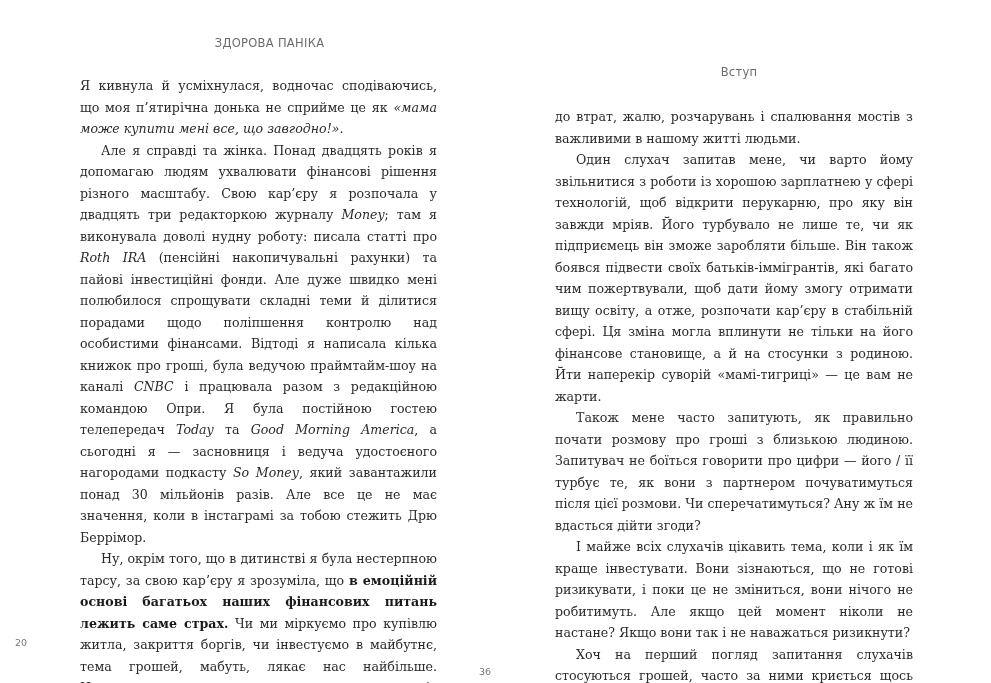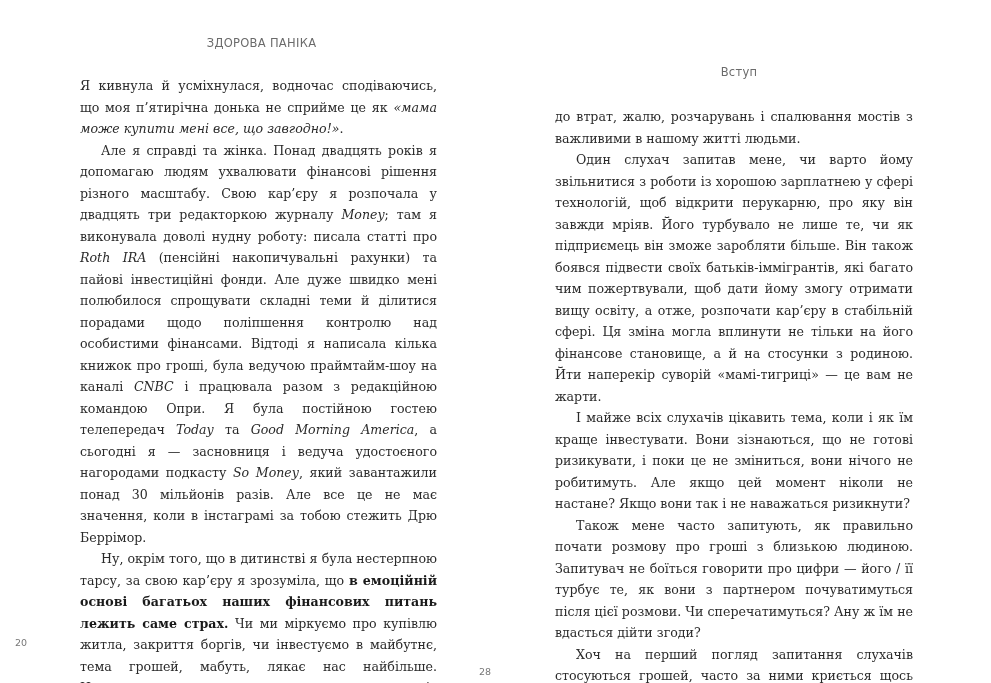--- a/index.html
+++ b/index.html
@@ -1,18 +1,18 @@
 <!DOCTYPE html>
 <html><head>
 <meta charset="utf-8">
 <style>
   html, body { margin:0; padding:0; background:#ffffff; }
   body { width:991px; height:683px; position:relative; overflow:hidden; }
   .page { position:absolute; top:0; height:683px; }
-  .page.left { left:0; width:495px; }
+  .page.left { left:0; width:495px;padding-left:16px; }
   .page.right { left:495px; width:496px;margin-top:29px; }
   .running-head {
     position:absolute; top:36px; left:0; width:100%; text-align:center;
     font-family:"DejaVu Sans", sans-serif; font-size:11.5px; color:#6b6b6b; letter-spacing:0.3px;
   }
   .page.left .running-head { left:14px; }
   .page.right .running-head { left:-4px; }
   .body-text {
     position:absolute; font-family:"DejaVu Serif", serif; font-size:12.6px; line-height:21.5px;
     color:#2a2a2a; text-align:justify; hyphens:manual;
@@ -41,18 +41,18 @@
       <p class="ind"><span>Ну, окрім того, що в дитинстві я була нестерпною тарсу, за свою кар’єру я зрозуміла, що </span><b>в емоційній основі багатьох наших фінансових питань лежить саме страх.</b><span> Чи ми міркуємо про ку­півлю житла, закриття боргів, чи інвестуємо в майбутнє, тема грошей, мабуть, лякає нас найбільше. Нещодавнє опитування показало, що троє із чотирьох американців занепокоєні своїм фінансовим становищем</span></p>
     </div>
   <div class="folio">20</div>
 </div>
 
 <div class="page right">
   <div class="running-head">Вступ</div>
   <div class="body-text">
       <p class=""><span>до втрат, жалю, розчарувань і спалювання мостів з важливими в нашому житті людьми.</span></p>
       <p class="ind"><span>Один слухач запитав мене, чи варто йому звільнитися з ро­боти із хорошою зарплатнею у сфері технологій, щоб відкрити перукарню, про яку він завжди мріяв. Його турбувало не лише те, чи як підприємець він зможе заробляти більше. Він також боявся підвести своїх батьків-іммігрантів, які багато чим по­жертвували, щоб дати йому змогу отримати вищу освіту, а отже, розпочати кар’єру в стабільній сфері. Ця зміна могла вплинути не тільки на його фінансове становище, а й на стосунки з роди­ною. Йти наперекір суворій «мамі-тигриці» — це вам не жарти.</span></p>
+      <p class="ind"><span>Також мене часто запитують, як правильно почати розмову про гроші з близькою людиною. Запитувач не боїться говори­ти про цифри — його / її турбує те, як вони з партнером почува­тимуться після цієї розмови. Чи сперечатимуться? Ану ж їм не вдасться дійти згоди?</span></p>
       <p class="ind"><span>І майже всіх слухачів цікавить тема, коли і як їм краще ін­вестувати. Вони зізнаються, що не готові ризикувати, і поки це не зміниться, вони нічого не робитимуть. Але якщо цей момент ніколи не настане? Якщо вони так і не наважаться ризикнути?</span></p>
-      <p class="ind"><span>Також мене часто запитують, як правильно почати розмову про гроші з близькою людиною. Запитувач не боїться говори­ти про цифри — його / її турбує те, як вони з партнером почува­тимуться після цієї розмови. Чи сперечатимуться? Ану ж їм не вдасться дійти згоди?</span></p>
       <p class="ind"><span>Хоч на перший погляд запитання слухачів стосуються гро­шей, часто за ними криється щось глибше і страшніше — їхнє нав’язливе уявлення про себе й про те, що є можливим. Вони хочуть отримати гарантію, хочуть твердо знати. «Як я можу ке­рувати ризиками? Чи спрацює це? </span></p>
     </div>
-  <div class="folio">28</div>
+  <div class="folio">36</div>
 </div>
 
 </body></html>

